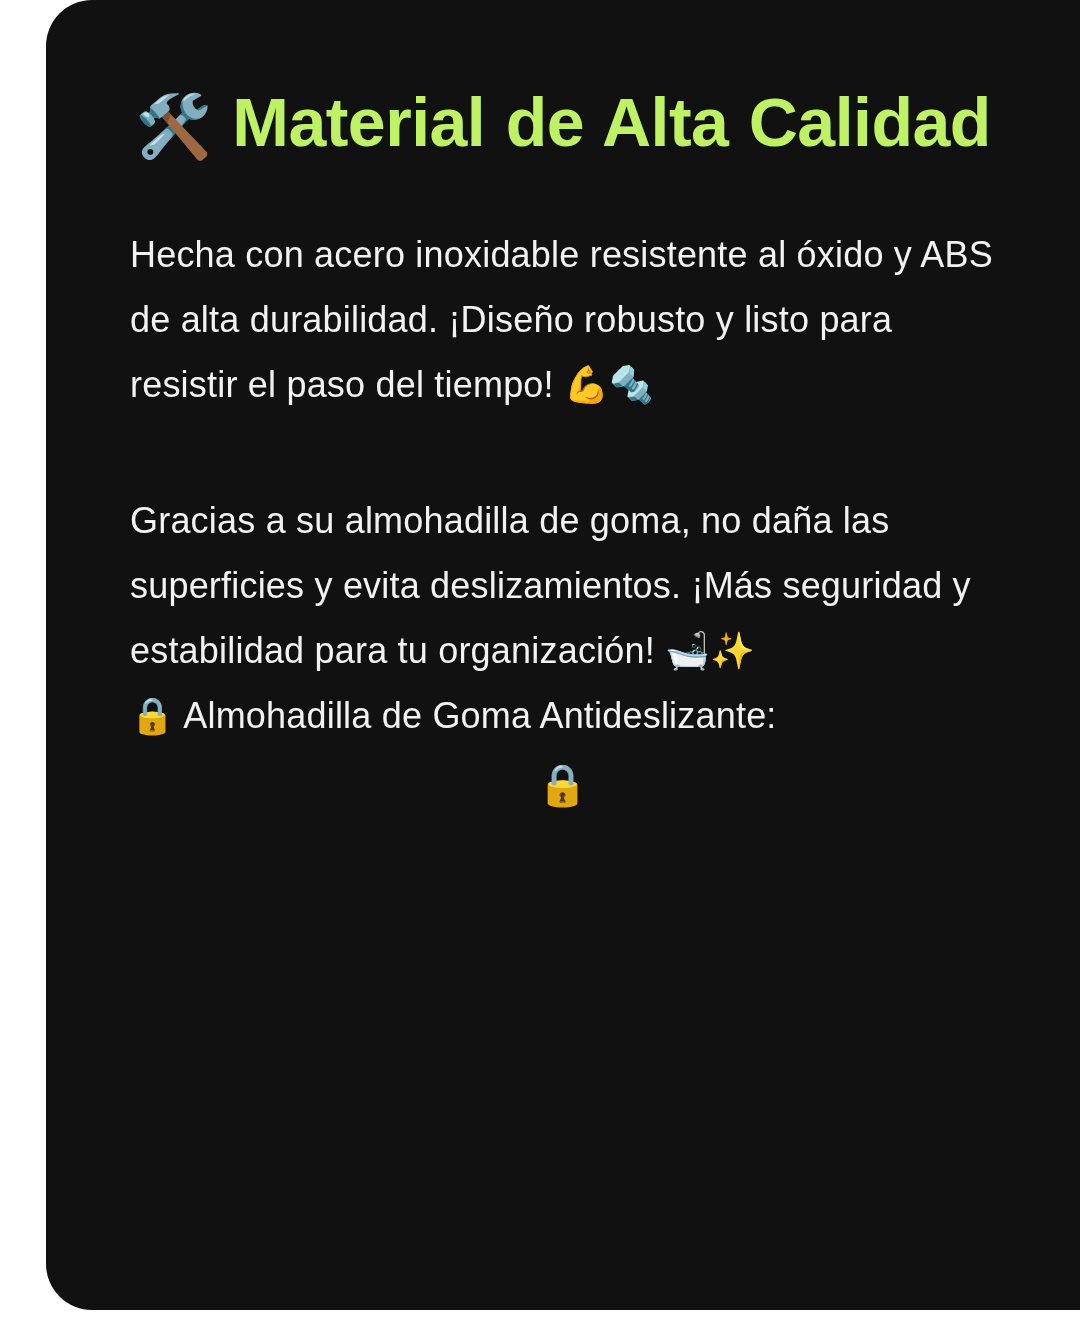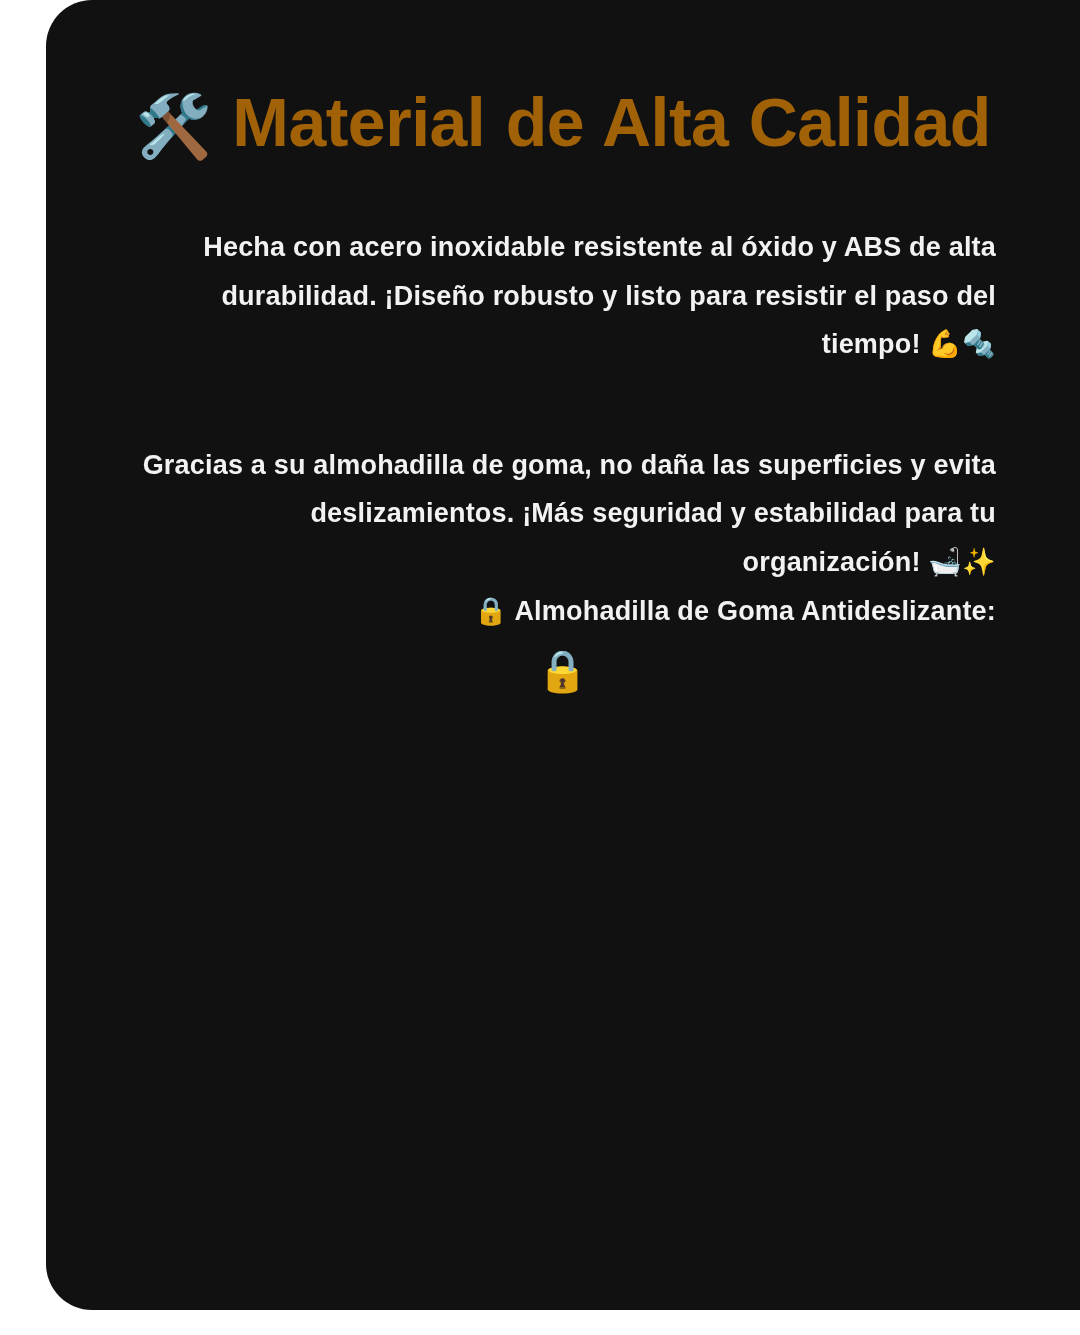--- a/index.html
+++ b/index.html
@@ -29,39 +29,39 @@
     background: #111111;
     border-radius: 46px 0 0 46px;
     box-sizing: border-box;
     padding: 74px 84px 40px 84px;
     overflow: hidden;
   }
   .card-inner {
     width: 100%;
   }
   .headline {
-    color: #a16207;
+    color: #bef264;
     font-size: 68px;
     line-height: 1.42;
     font-weight: bold;
     text-align: center;
     letter-spacing: -0.5px;
     margin: 0 0 52px 0;
     word-spacing: 2px;
   }
   .headline .emoji {
     font-size: 62px;
     vertical-align: -2px;
   }
   .body-text {
     color: #f2f2f2;
-    font-size: 27px;
+    font-size: 36px;
     line-height: 1.80;
-    text-align: right;
-    font-weight: 700;
+    text-align: left;
+    font-weight: 400;
     margin: 0;
     letter-spacing: 0.2px;
   }
   .para-gap {
     height: 72px;
   }
   .emoji {
     font-family: "DejaVu Sans", sans-serif;
   }
   .trailing-lock {

